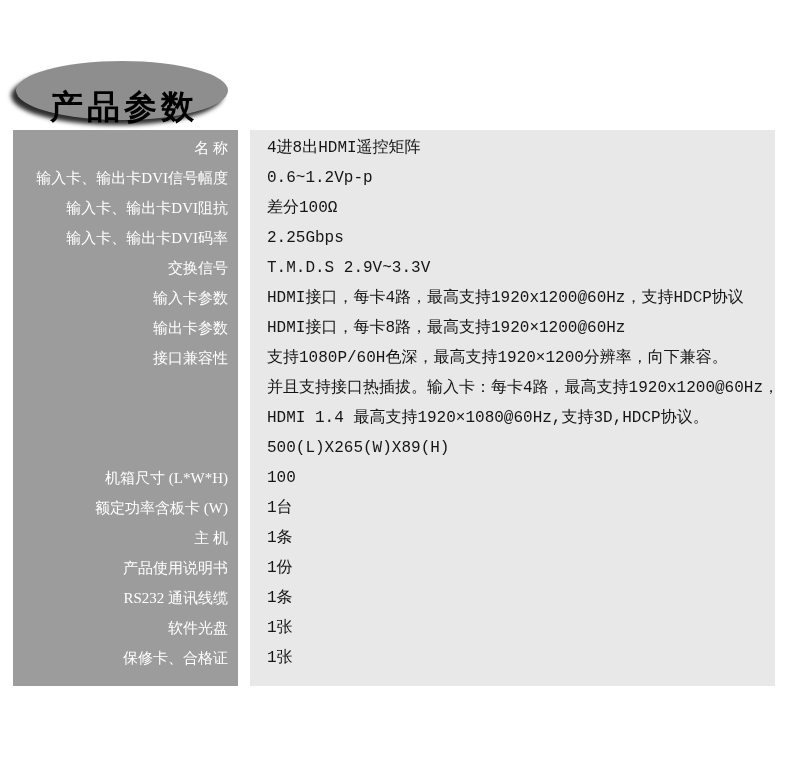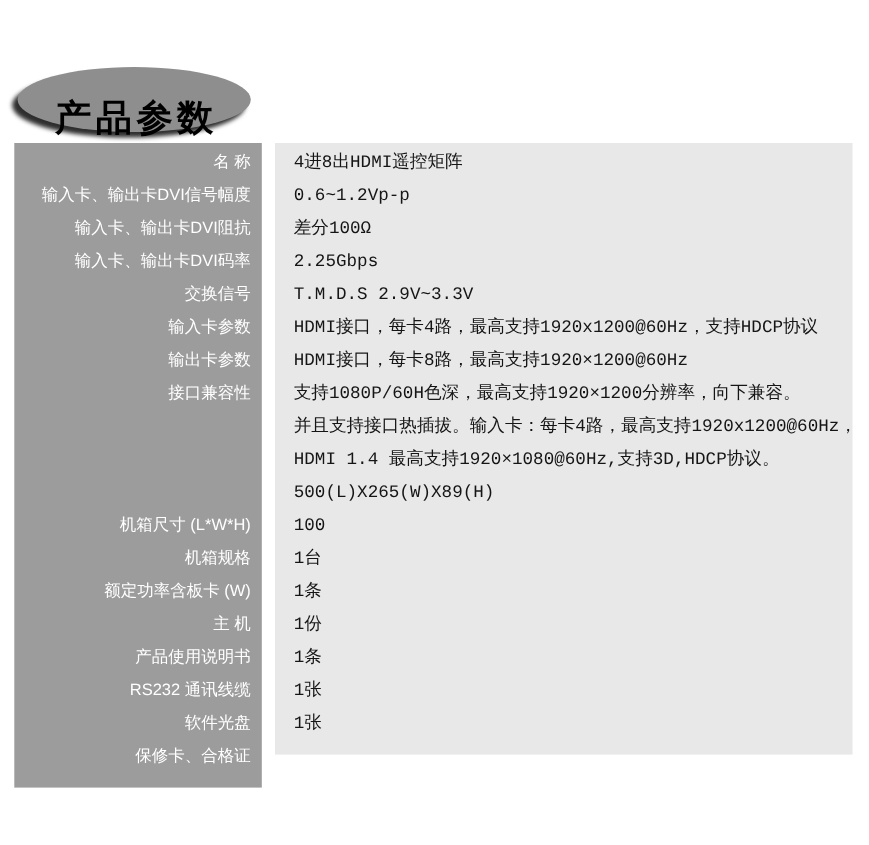--- a/index.html
+++ b/index.html
@@ -55,21 +55,21 @@
     margin-left: 12px;
     padding-left: 17px;
   }
   .lcell {
     height: 30px;
     line-height: 30px;
     text-align: right;
     padding-right: 10px;
     color: #ffffff;
     font-size: 15px;
-    font-family: Liberation Sans, sans-serif;
+    font-family: Liberation Serif, serif;
     white-space: pre;
     overflow: hidden;
   }
   .vcell {
     height: 30px;
     line-height: 30px;
     text-align: left;
     color: #151515;
     font-size: 16px;
     font-weight: normal;
@@ -95,21 +95,20 @@
       <div class="lcell">输入卡、输出卡DVI阻抗</div>
       <div class="lcell">输入卡、输出卡DVI码率</div>
       <div class="lcell">交换信号</div>
       <div class="lcell">输入卡参数</div>
       <div class="lcell">输出卡参数</div>
       <div class="lcell">接口兼容性</div>
       <div class="lcell"></div>
       <div class="lcell"></div>
       <div class="lcell"></div>
       <div class="lcell">机箱尺寸 (L*W*H)</div>
-      <div class="lcell">机箱规格</div>
       <div class="lcell">额定功率含板卡 (W)</div>
       <div class="lcell">主 机</div>
       <div class="lcell">产品使用说明书</div>
       <div class="lcell">RS232 通讯线缆</div>
       <div class="lcell">软件光盘</div>
       <div class="lcell">保修卡、合格证</div>
     </div>
 
     <div class="col values-col">
       <div class="vcell">4进8出HDMI遥控矩阵</div>

